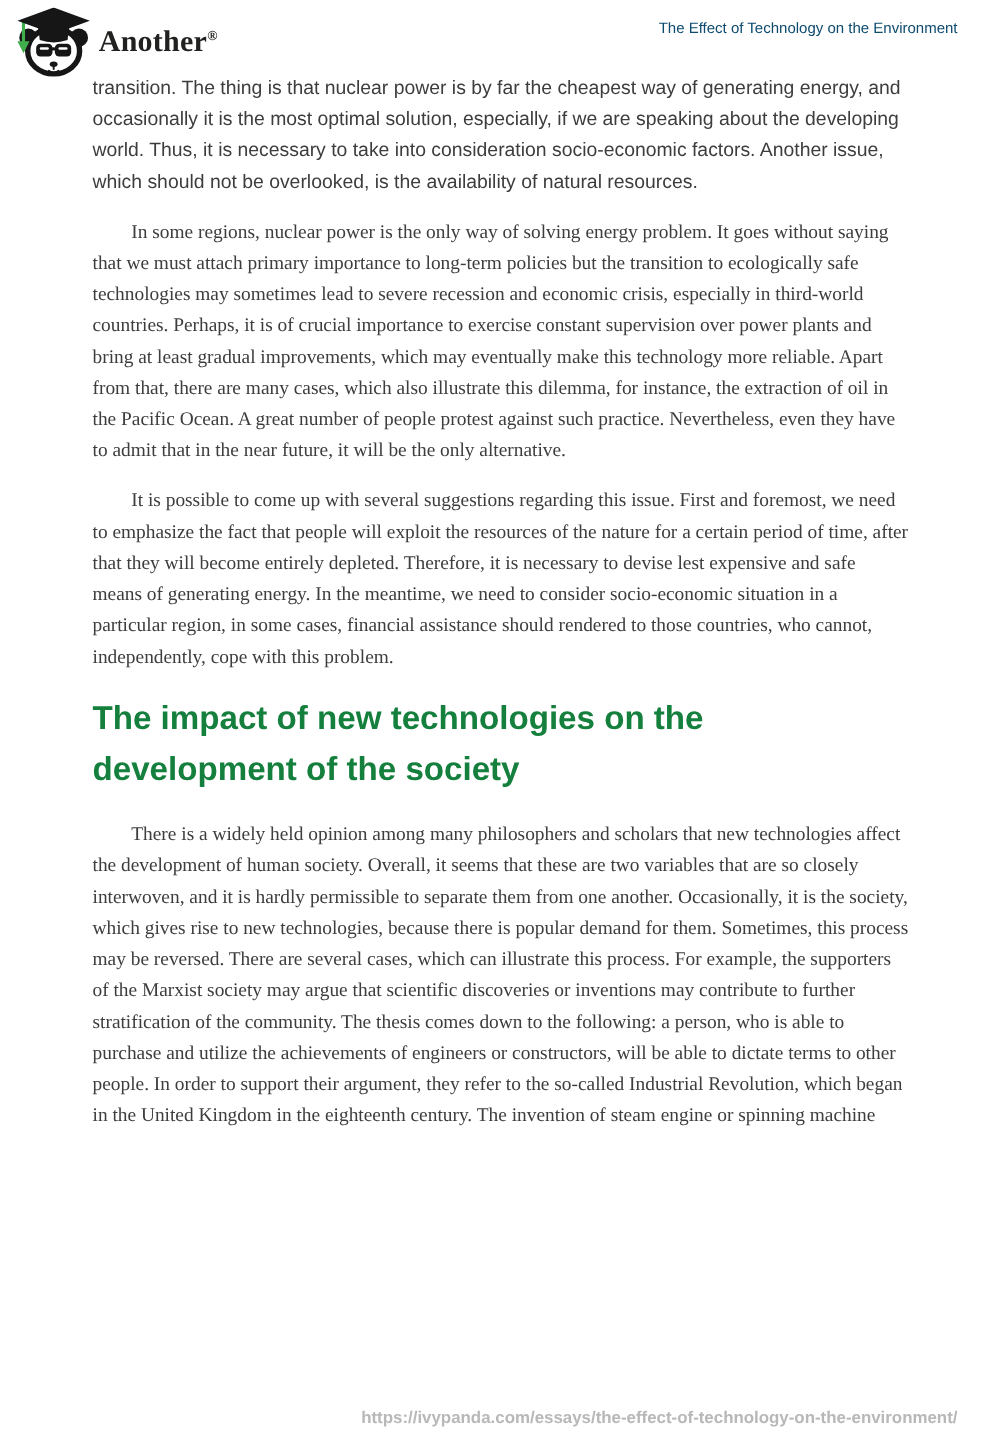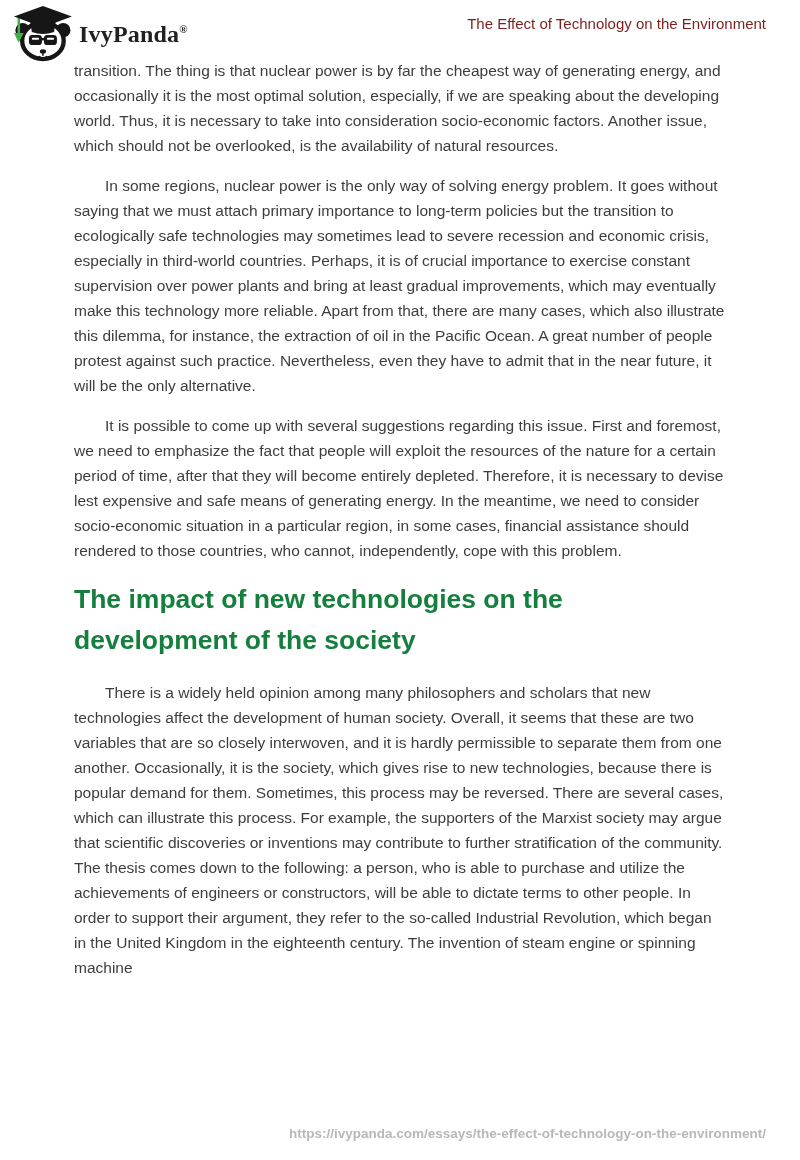--- a/index.html
+++ b/index.html
@@ -23,36 +23,36 @@
     font-size: 24px;
     color: #21211f;
     margin-left: 7px;
     letter-spacing: 0.2px;
   }
   .brand-name sup { font-size: 11px; vertical-align: super; }
   .doc-title {
     position: absolute;
     right: 34px;
     top: 15px;
-    font-size: 15px;
-    color: #7f1d1d;
+    font-size: 12px;
+    color: #0c4a6e;
   }
 
   
   .content {
     position: absolute;
     top: 58px;
     left: 74px;
     width: 653px;
     color: #3d3d3d;
     font-size: 15.5px;
     line-height: 25px;
   }
   .content p { margin: 0 0 15px 0; }
-  .content p.indent { text-indent: 31px; }
+  .content p.indent { text-indent: 31px; font-family: Liberation Serif, serif; }
   .content h2 {
     font-size: 26.5px;
     line-height: 41px;
     font-weight: 700;
     color: #15803d;
     margin: 16px 0 19px 0;
   }
 
   
   .footer-url {
@@ -88,21 +88,21 @@
           <rect x="19.5" y="30" width="13.5" height="10.5" rx="3.5" fill="#161616"></rect>
           <rect x="35" y="30" width="13.5" height="10.5" rx="3.5" fill="#161616"></rect>
           <rect x="32" y="33" width="5" height="2.6" fill="#161616"></rect>
           <rect x="22.5" y="33" width="7.5" height="2" rx="1" fill="#ffffff"></rect>
           <rect x="38" y="33" width="7.5" height="2" rx="1" fill="#ffffff"></rect>
 
           <ellipse cx="34" cy="47" rx="3.2" ry="2.3" fill="#161616"></ellipse>
           <path d="M34 49 L34 51 M30 52.5 Q34 55.5 38 52.5" stroke="#161616" stroke-width="1.6" fill="none" stroke-linecap="round"></path>
         </svg>
       </span>
-      <span class="brand-name"><span>IvyPanda</span><sup>®</sup></span>
+      <span class="brand-name"><span>Another</span><sup>®</sup></span>
     </div>
     <div class="doc-title">The Effect of Technology on the Environment</div>
   </header>
 
   <main class="content">
     <p>transition. The thing is that nuclear power is by far the cheapest way of generating energy, and occasionally it is the most optimal solution, especially, if we are speaking about the developing world. Thus, it is necessary to take into consideration socio-economic factors. Another issue, which should not be overlooked, is the availability of natural resources.</p>
     <p class="indent">In some regions, nuclear power is the only way of solving energy problem. It goes without saying that we must attach primary importance to long-term policies but the transition to ecologically safe technologies may sometimes lead to severe recession and economic crisis, especially in third-world countries. Perhaps, it is of crucial importance to exercise constant supervision over power plants and bring at least gradual improvements, which may eventually make this technology more reliable. Apart from that, there are many cases, which also illustrate this dilemma, for instance, the extraction of oil in the Pacific Ocean. A great number of people protest against such practice. Nevertheless, even they have to admit that in the near future, it will be the only alternative.</p>
     <p class="indent">It is possible to come up with several suggestions regarding this issue. First and foremost, we need to emphasize the fact that people will exploit the resources of the nature for a certain period of time, after that they will become entirely depleted. Therefore, it is necessary to devise lest expensive and safe means of generating energy. In the meantime, we need to consider socio-economic situation in a particular region, in some cases, financial assistance should rendered to those countries, who cannot, independently, cope with this problem.</p>
     <h2>The impact of new technologies on the development of the society</h2>
     <p class="indent">There is a widely held opinion among many philosophers and scholars that new technologies affect the development of human society. Overall, it seems that these are two variables that are so closely interwoven, and it is hardly permissible to separate them from one another. Occasionally, it is the society, which gives rise to new technologies, because there is popular demand for them. Sometimes, this process may be reversed. There are several cases, which can illustrate this process. For example, the supporters of the Marxist society may argue that scientific discoveries or inventions may contribute to further stratification of the community. The thesis comes down to the following: a person, who is able to purchase and utilize the achievements of engineers or constructors, will be able to dictate terms to other people. In order to support their argument, they refer to the so-called Industrial Revolution, which began in the United Kingdom in the eighteenth century. The invention of steam engine or spinning machine</p>

